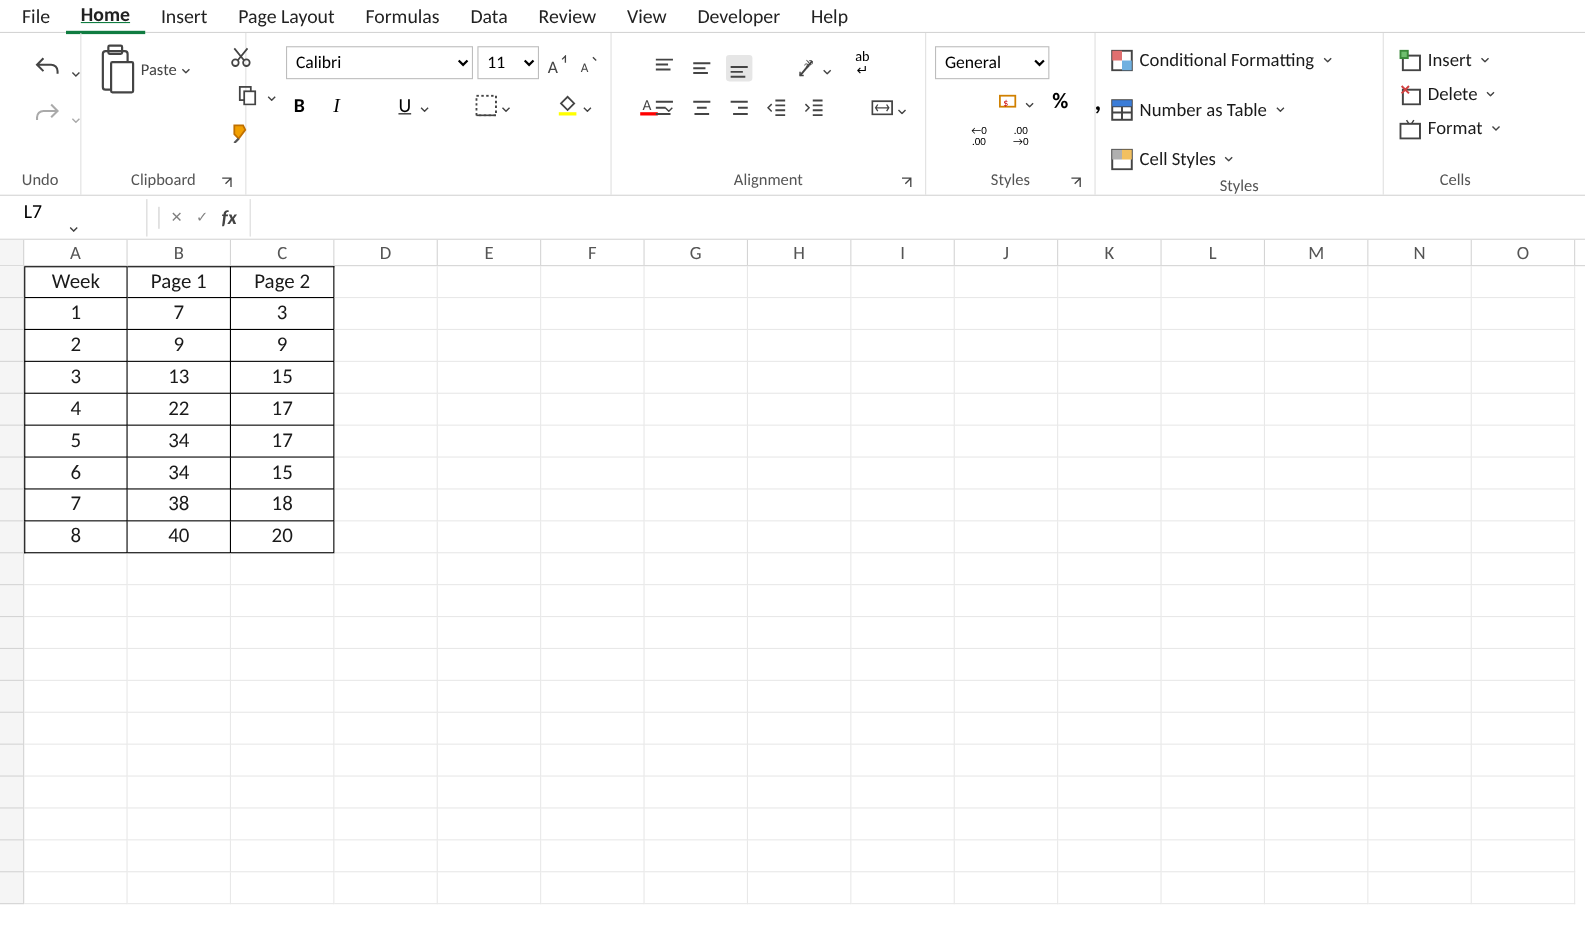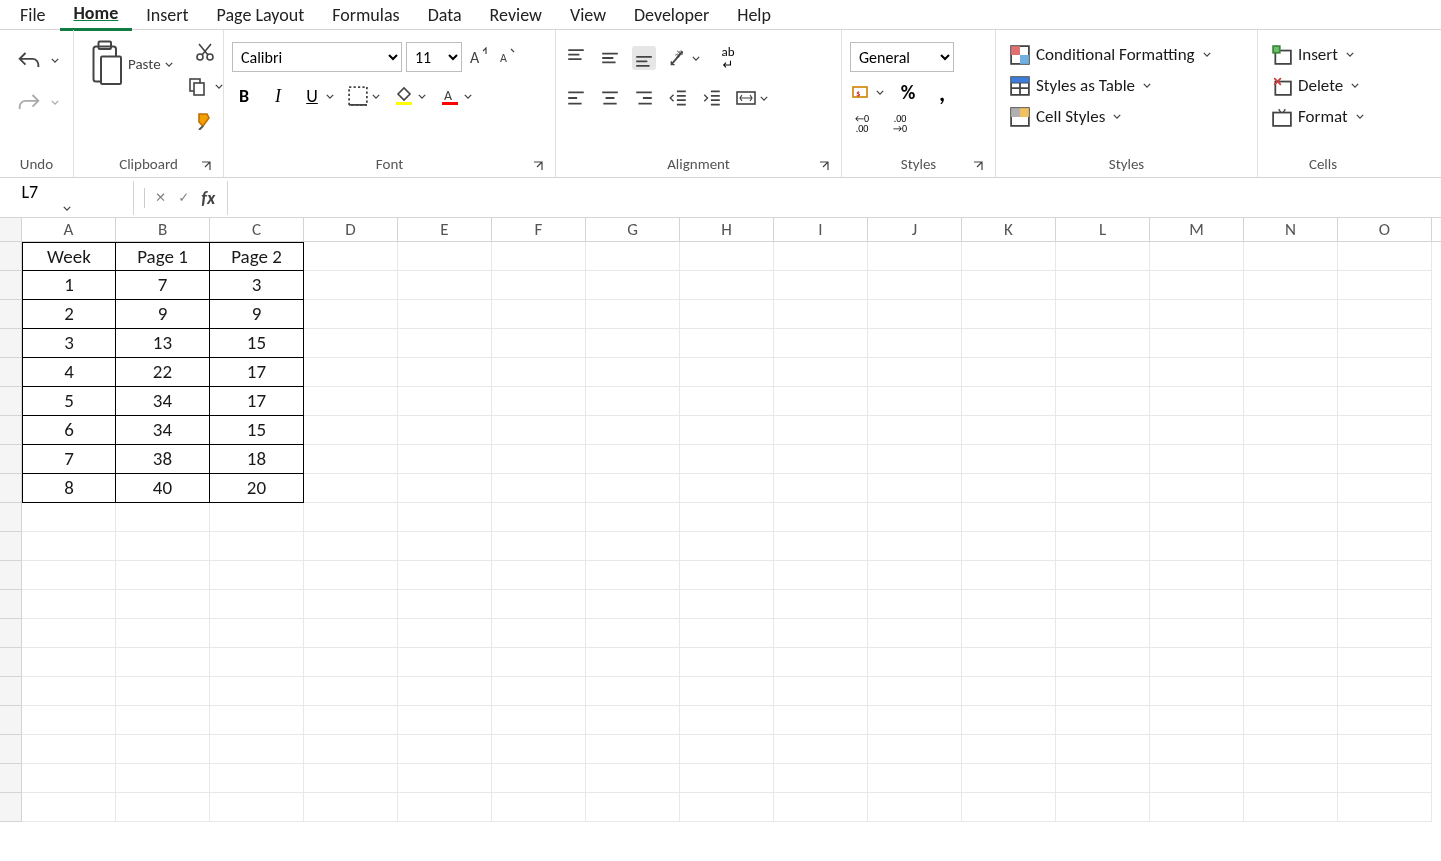--- a/index.html
+++ b/index.html
@@ -11,21 +11,21 @@
 .tab.active { font-weight: 600; border-bottom: 3px solid #107c41; text-decoration: underline; text-decoration-color: #107c41; }
 
 
 .ribbon { display: flex; height: 148px; border-bottom: 1px solid #d4d4d4; background: #fff; }
 .group { display: flex; flex-direction: column; justify-content: space-between; padding: 6px 8px 2px 8px; border-right: 1px solid #e0e0e0; }
 .group-body { display: flex; align-items: flex-start; gap: 6px; flex: 1; }
 .group-label { text-align: center; font-size: 15px; color: #555; padding: 2px 0; position: relative; }
 .launcher { position: absolute; right: 2px; bottom: 2px; width: 14px; height: 14px; }
 .launcher svg { width: 14px; height: 14px; }
 .col { display: flex; flex-direction: column; gap: 4px; align-items: center; }
-.row { display: flex; gap: 4px; align-items: center; }
+.row { display: flex; gap: 4px; align-items: flex-end; margin-left: 28px; }
 .btn { display: flex; align-items: center; justify-content: center; border: none; background: none; cursor: pointer; padding: 2px; border-radius: 3px; }
 .iconbox { width: 28px; height: 28px; display: flex; align-items: center; justify-content: center; }
 .iconbox.sm { width: 20px; height: 20px; }
 .dd { width: 12px; height: 18px; display: flex; align-items: center; justify-content: center; }
 .dd svg { width: 8px; height: 5px; }
 .sel { border: 1px solid #bdbdbd; background: #fff; height: 30px; padding: 0 4px; font-size: 16px; }
 .bigbtn { display: flex; flex-direction: row; align-items: center; gap: 2px; padding: 4px; cursor: pointer; }
 .bigbtn .lbl { font-size: 15px; color: #444; }
 .ribbtn { display: flex; align-items: center; gap: 6px; padding: 4px 6px; cursor: pointer; font-size: 17px; }
 
@@ -245,23 +245,20 @@
               </span>
             </button>
           <button class="btn dd">
               <svg viewBox="0 0 10 6">
                 <path d="M1 1 L5 5 L9 1"></path>
               </svg>
             </button>
         </div>
       </div>
     </div>
-    <div class="group-label"><span>Font</span><span class="launcher"><svg viewBox="0 0 14 14">
-            <path d="M3 3 H11 V11 M11 3 L6 8" class="thin"></path>
-          </svg></span></div>
   </div>
 
   <div class="group" style="width:286px">
     <div class="group-body" style="flex-direction:column;gap:12px;padding-top:6px">
       <div class="row" style="gap:10px">
         <button class="btn">
             <span class="iconbox sm">
               <svg viewBox="0 0 18 18">
                 <path d="M2 2 H16 M2 6 H12 M2 10 H14"></path>
               </svg>
@@ -395,21 +392,21 @@
             <span class="iconbox sm" style="font-size:10px;line-height:1">.00<br>→0</span>
           </button>
       </div>
     </div>
     <div class="group-label"><span>Styles</span><span class="launcher"><svg viewBox="0 0 14 14">
             <path d="M3 3 H11 V11 M11 3 L6 8" class="thin"></path>
           </svg></span></div>
   </div>
 
   <div class="group" style="width:262px">
-    <div class="group-body" style="flex-direction:column;gap:2px;padding-top:4px">
+    <div class="group-body" style="flex-direction:column;gap:16px;padding-top:4px">
       <div class="ribbtn">
         <span class="iconbox sm">
             <svg viewBox="0 0 18 18">
               <rect x="1" y="1" width="16" height="16"></rect>
               <rect x="1" y="1" width="8" height="8" fill="#e07070" stroke="none"></rect>
               <rect x="9" y="9" width="8" height="8" fill="#70b0e0" stroke="none"></rect>
             </svg>
           </span>
         <span>Conditional Formatting</span>
         <span class="dd">
@@ -419,21 +416,21 @@
           </span>
       </div>
       <div class="ribbtn">
         <span class="iconbox sm">
             <svg viewBox="0 0 18 18">
               <rect x="1" y="1" width="16" height="16"></rect>
               <path d="M1 6 H17 M1 11 H17 M9 1 V17"></path>
               <rect x="1" y="1" width="16" height="5" fill="#3b7dd8" stroke="none"></rect>
             </svg>
           </span>
-        <span>Styles as Table</span>
+        <span>Number as Table</span>
         <span class="dd">
             <svg viewBox="0 0 10 6">
               <path d="M1 1 L5 5 L9 1"></path>
             </svg>
           </span>
       </div>
       <div class="ribbtn">
         <span class="iconbox sm">
             <svg viewBox="0 0 18 18">
               <rect x="1" y="1" width="16" height="16"></rect>

